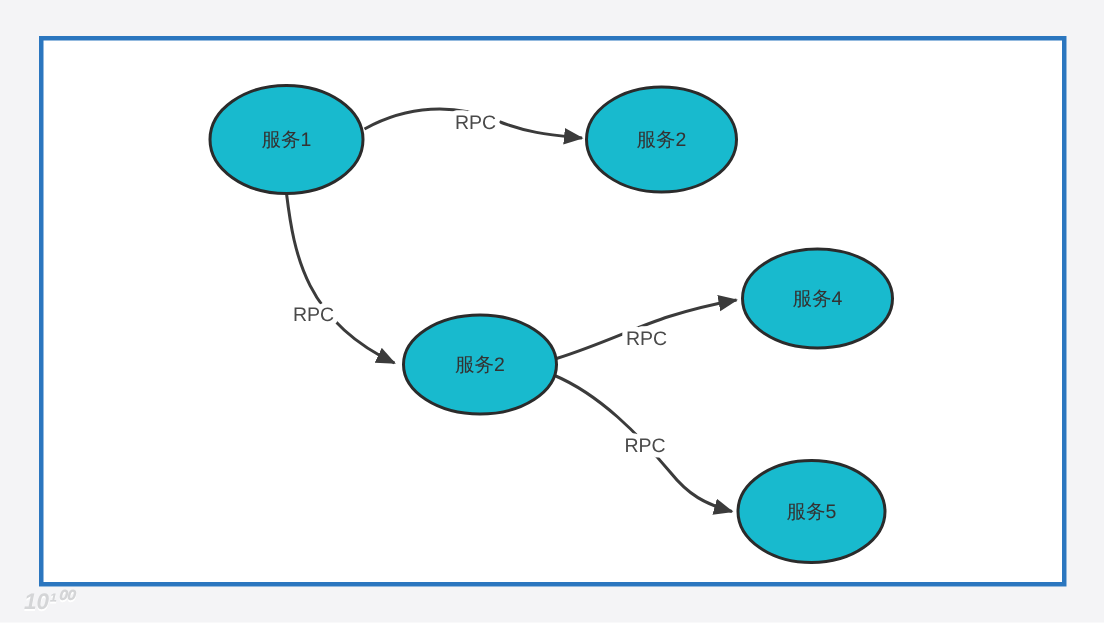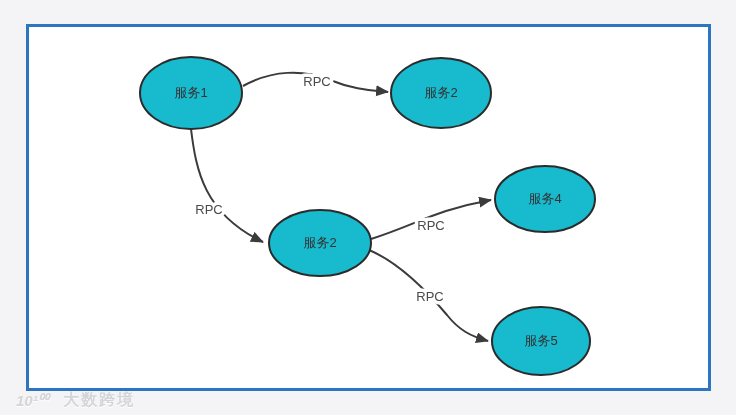--- a/index.html
+++ b/index.html
@@ -45,22 +45,22 @@
     font-family: "Liberation Sans", sans-serif;
     paint-order: stroke;
     stroke: #ffffff;
     stroke-width: 7px;
     stroke-linejoin: round;
   }
   .watermark {
     position: absolute;
     left: 16px; top: 390px;
     display: flex;
-    align-items: flex-start;
-    gap: 15px;
+    align-items: center;
+    gap: 5px;
     color: #d4d5d7;
     font-weight: bold;
     font-size: 16px;
     letter-spacing: 2px;
     text-shadow: 0 1px 0 #ffffff;
     user-select: none;
   }
   .watermark .logo {
     font-size: 15px;
     letter-spacing: 0;
@@ -114,14 +114,13 @@
     <text class="node-label" x="545" y="203">服务4</text>
   </g>
   <g>
     <ellipse class="node-ellipse" cx="541" cy="341" rx="49" ry="34" fill="#18bace"></ellipse>
     <text class="node-label" x="541" y="345">服务5</text>
   </g>
 </svg>
 
 <div class="watermark">
   <span class="logo">10¹⁰⁰</span>
-  <span>大数跨境</span>
 </div>
 
 </body></html>

